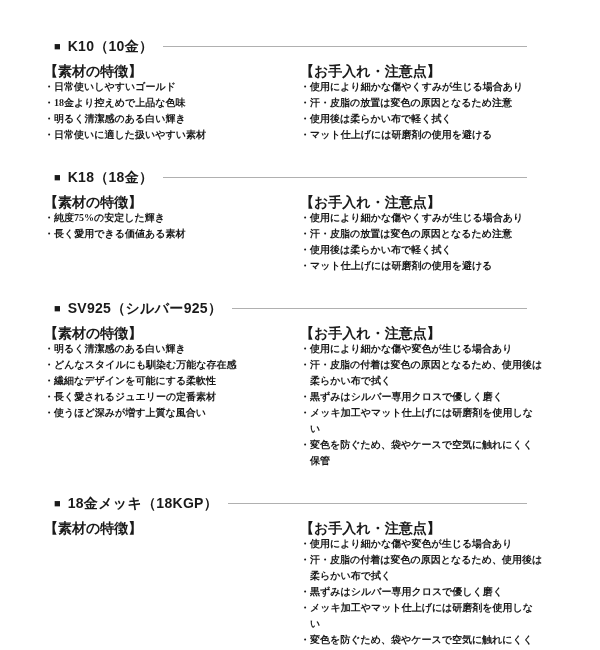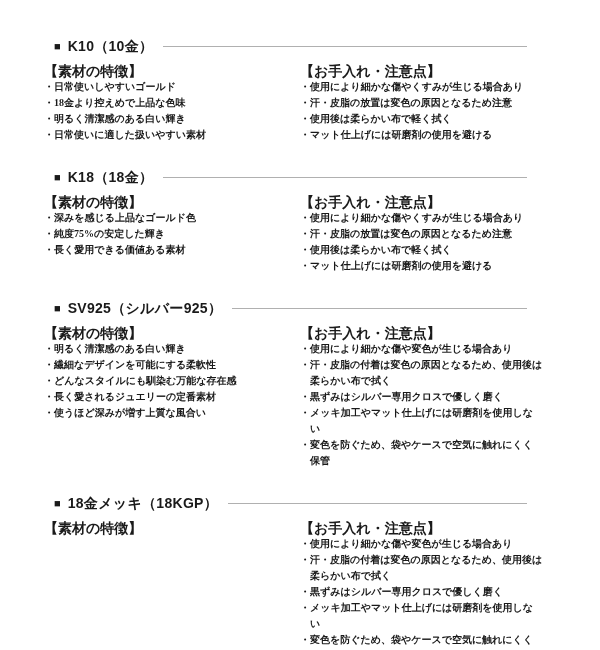--- a/index.html
+++ b/index.html
@@ -98,21 +98,20 @@
   <section class="section">
     <div class="section-header">
       <span class="marker">■</span>
       <span class="section-title">K18（18金）</span>
       <span class="rule"></span>
     </div>
     <div class="columns">
       <div class="col">
         <div class="col-label">【素材の特徴】</div>
         <ul class="items">
-          <li>・深みを感じる上品なゴールド色</li>
           <li>・純度75%の安定した輝き</li>
           <li>・長く愛用できる価値ある素材</li>
         </ul>
       </div>
       <div class="col">
         <div class="col-label">【お手入れ・注意点】</div>
         <ul class="items">
           <li>・使用により細かな傷やくすみが生じる場合あり</li>
           <li>・汗・皮脂の放置は変色の原因となるため注意</li>
           <li>・使用後は柔らかい布で軽く拭く</li>
@@ -126,22 +125,22 @@
     <div class="section-header">
       <span class="marker">■</span>
       <span class="section-title">SV925（シルバー925）</span>
       <span class="rule"></span>
     </div>
     <div class="columns">
       <div class="col">
         <div class="col-label">【素材の特徴】</div>
         <ul class="items">
           <li>・明るく清潔感のある白い輝き</li>
+          <li>・どんなスタイルにも馴染む万能な存在感</li>
           <li>・繊細なデザインを可能にする柔軟性</li>
-          <li>・どんなスタイルにも馴染む万能な存在感</li>
           <li>・長く愛されるジュエリーの定番素材</li>
           <li>・使うほど深みが増す上質な風合い</li>
         </ul>
       </div>
       <div class="col">
         <div class="col-label">【お手入れ・注意点】</div>
         <ul class="items">
           <li>・使用により細かな傷や変色が生じる場合あり</li>
           <li>・汗・皮脂の付着は変色の原因となるため、使用後は柔らかい布で拭く</li>
           <li>・黒ずみはシルバー専用クロスで優しく磨く</li>

